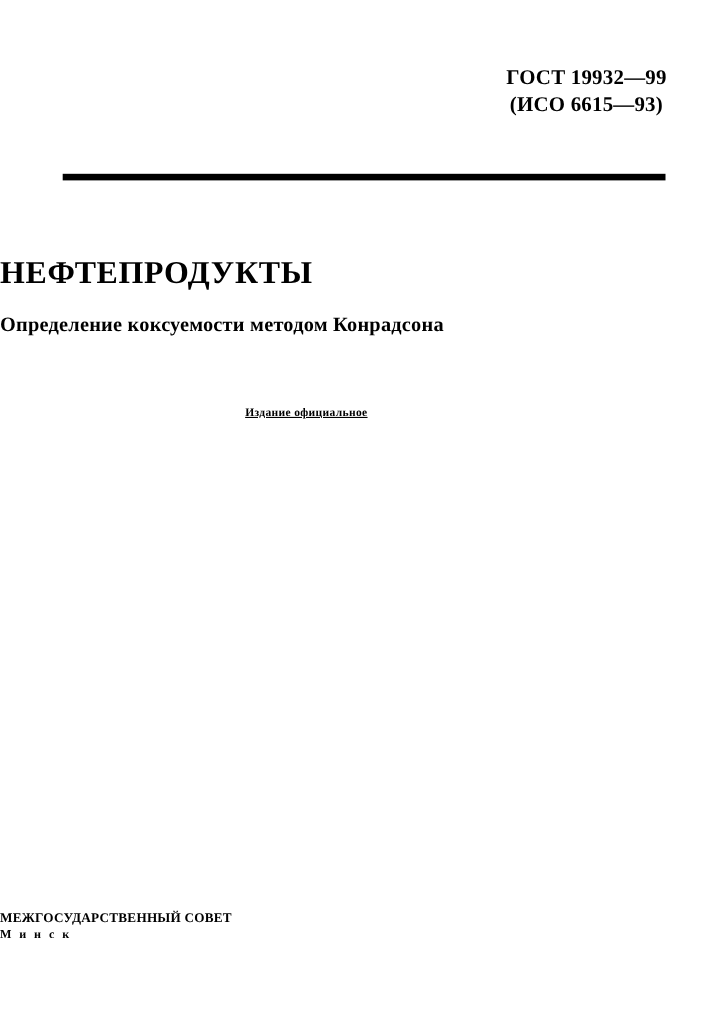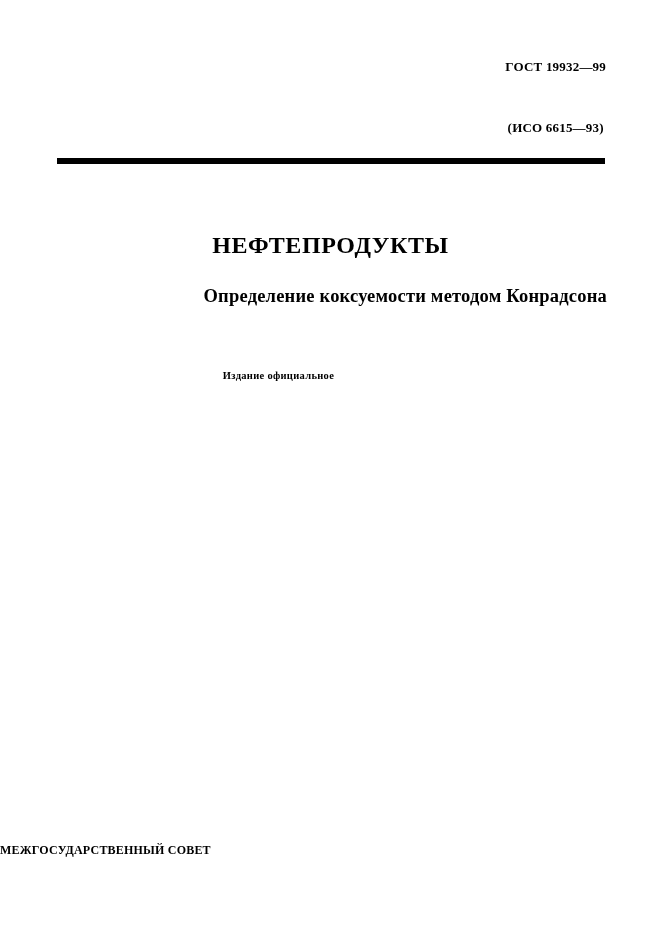--- a/index.html
+++ b/index.html
@@ -22,27 +22,26 @@
     box-sizing: border-box;
   }
 
   
   .designation {
     position: absolute;
     top: 58px;
     right: 55px;
     text-align: center;
     font-weight: bold;
-    font-size: 13px;
+    font-size: 19px;
     line-height: 1.32;
     letter-spacing: 0.2px;
   }
   .designation .line2 {
     display: block;
-    margin-top: 44px;
   }
 
   
   .interstate-heading {
     position: absolute;
     top: 128px;
     left: 58px;
     right: 55px;
     font-weight: bold;
     font-size: 15.5px;
@@ -60,46 +59,47 @@
     height: 6px;
     background: #000000;
   }
 
   
   .title-main {
     position: absolute;
     top: 232px;
     left: 0;
     width: 661px;
-    text-align: center;
+    text-align: left;
     font-weight: bold;
-    font-size: 24px;
+    font-size: 29px;
     letter-spacing: 0.6px;
   }
   .title-sub {
     position: absolute;
     top: 286px;
     left: 0;
     width: 607px;
-    text-align: right;
+    text-align: left;
     font-weight: bold;
     font-size: 18.5px;
     letter-spacing: 0.2px;
   }
 
   
   .official-edition {
     position: absolute;
     top: 370px;
     left: 0;
     width: 557px;
     text-align: center;
     font-weight: bold;
     font-size: 10.5px;
     letter-spacing: 0.3px;
+    text-decoration: underline;
   }
 
   
   .footer {
     position: absolute;
     bottom: 78px;
     left: 0;
     width: 661px;
     text-align: left;
     font-weight: bold;
@@ -128,15 +128,16 @@
   <div class="rule-thick"></div>
 
   <div class="title-main">НЕФТЕПРОДУКТЫ</div>
 
   <div class="title-sub">Определение коксуемости методом Конрадсона</div>
 
   <div class="official-edition">Издание официальное</div>
 
   <div class="footer">
     <span>МЕЖГОСУДАРСТВЕННЫЙ СОВЕТ</span><br>
+    <span class="city">М и н с к</span>
   </div>
 
 </div>
 
 </body></html>

